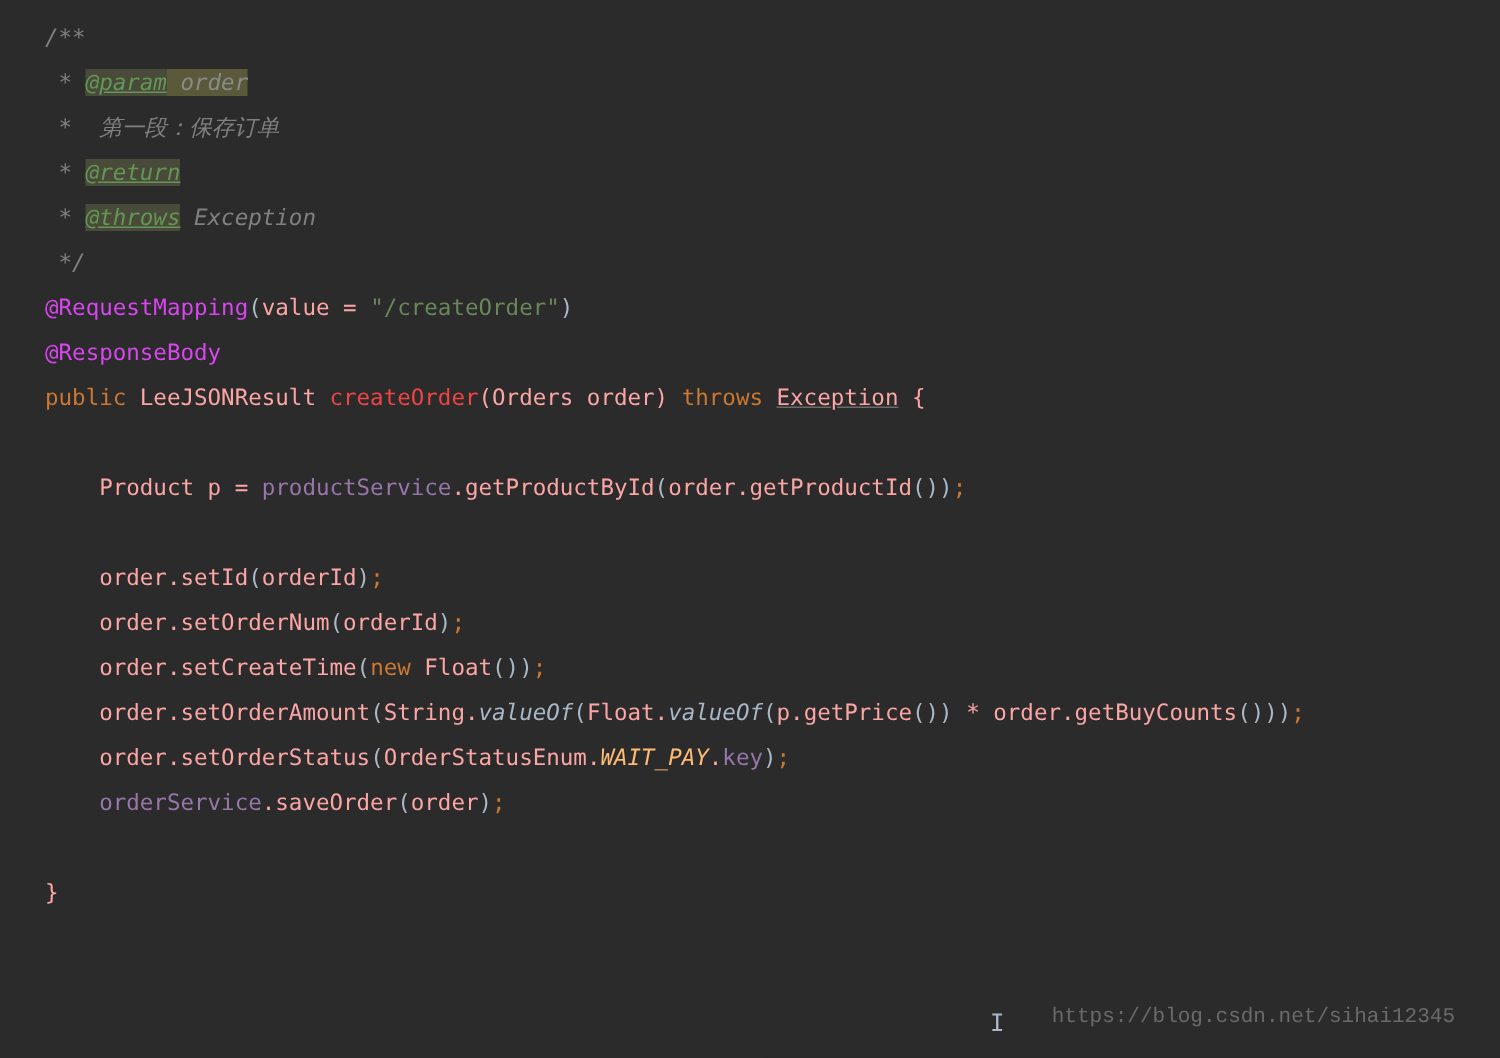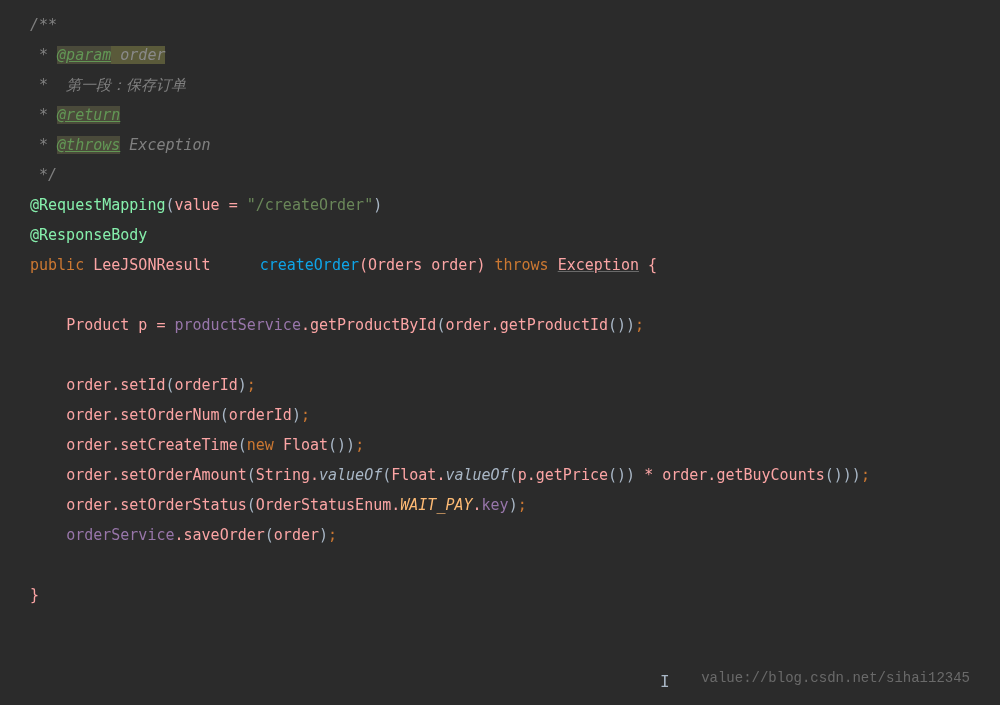--- a/index.html
+++ b/index.html
@@ -14,25 +14,25 @@
       overflow: hidden;
       position: relative;
       padding: 10px 0 0 30px;
     }
     .line { white-space: pre; }
     .comment { color: #808080; font-style: italic; }
     .doc-tag { color: #629755; font-style: italic; text-decoration: underline; }
     .doc-tag-hl { background: #4a4a3a; }
     .param-name { color: #8a8a8a; font-style: italic; }
     .param-name-hl { background: #5a5a3a; }
-    .annotation { color: #86efac; }
+    .annotation { color: #d946ef; }
     .identifier { color: #fca5a5; }
     .string { color: #6a8759; }
     .keyword { color: #cc7832; }
-    .method-decl { color: #0ea5e9; margin-left: 40px; }
+    .method-decl { color: #ef4444; }
     .field { color: #9876aa; }
     .static-method { font-style: italic; color: #a9b7c6; margin-top: 11px; }
     .static-field { font-style: italic; color: #fdba74; }
     .exception-underline { text-decoration: underline; text-decoration-style: solid; text-decoration-color: #6a6a6a; }
     .paren { color: #a9b7c6; }
     .punct { color: #cc7832; }
     .watermark {
       position: absolute;
       bottom: 12px;
       right: 30px;
@@ -67,14 +67,14 @@
 <div class="line"><span>    </span><span class="identifier">order</span><span class="identifier">.</span><span class="identifier">setId</span><span class="paren">(</span><span class="identifier">orderId</span><span class="paren">)</span><span class="punct">;</span></div>
 <div class="line"><span>    </span><span class="identifier">order</span><span class="identifier">.</span><span class="identifier">setOrderNum</span><span class="paren">(</span><span class="identifier">orderId</span><span class="paren">)</span><span class="punct">;</span></div>
 <div class="line"><span>    </span><span class="identifier">order</span><span class="identifier">.</span><span class="identifier">setCreateTime</span><span class="paren">(</span><span class="keyword">new </span><span class="identifier">Float</span><span class="paren">()</span><span class="paren">)</span><span class="punct">;</span></div>
 <div class="line"><span>    </span><span class="identifier">order</span><span class="identifier">.</span><span class="identifier">setOrderAmount</span><span class="paren">(</span><span class="identifier">String</span><span class="identifier">.</span><span class="static-method">valueOf</span><span class="paren">(</span><span class="identifier">Float</span><span class="identifier">.</span><span class="static-method">valueOf</span><span class="paren">(</span><span class="identifier">p</span><span class="identifier">.</span><span class="identifier">getPrice</span><span class="paren">()</span><span class="paren">) </span><span class="identifier">* </span><span class="identifier">order</span><span class="identifier">.</span><span class="identifier">getBuyCounts</span><span class="paren">()</span><span class="paren">)</span><span class="paren">)</span><span class="punct">;</span></div>
 <div class="line"><span>    </span><span class="identifier">order</span><span class="identifier">.</span><span class="identifier">setOrderStatus</span><span class="paren">(</span><span class="identifier">OrderStatusEnum</span><span class="identifier">.</span><span class="static-field">WAIT_PAY</span><span class="identifier">.</span><span class="field">key</span><span class="paren">)</span><span class="punct">;</span></div>
 <div class="line"><span>    </span><span class="field">orderService</span><span class="identifier">.</span><span class="identifier">saveOrder</span><span class="paren">(</span><span class="identifier">order</span><span class="paren">)</span><span class="punct">;</span></div>
 <div class="line">&nbsp;</div>
 <div class="line"><span class="identifier">}</span></div>
 </div>
 
-<div class="watermark">value://blog.csdn.net/sihai12345</div>
+<div class="watermark">https://blog.csdn.net/sihai12345</div>
 <div class="cursor">I</div>
 
 </body></html>

